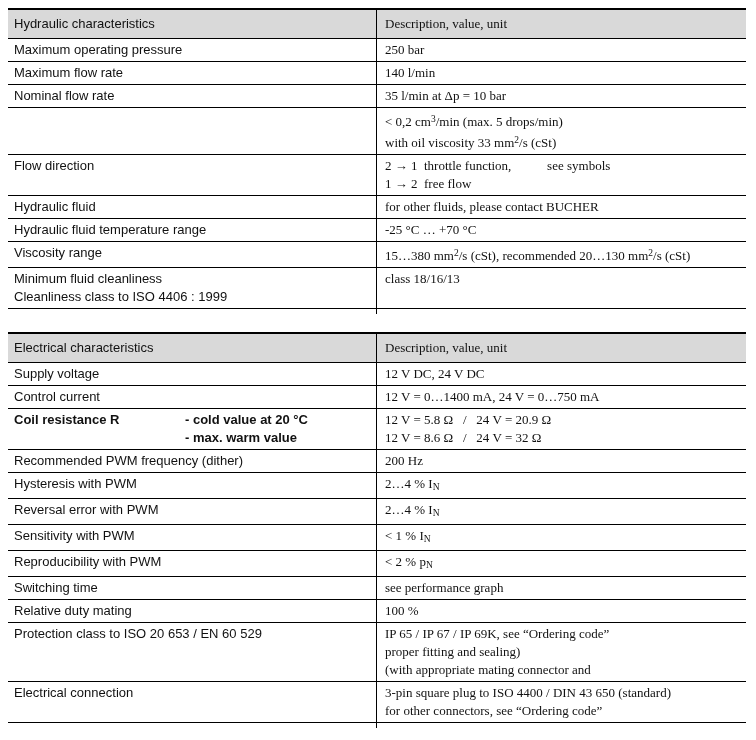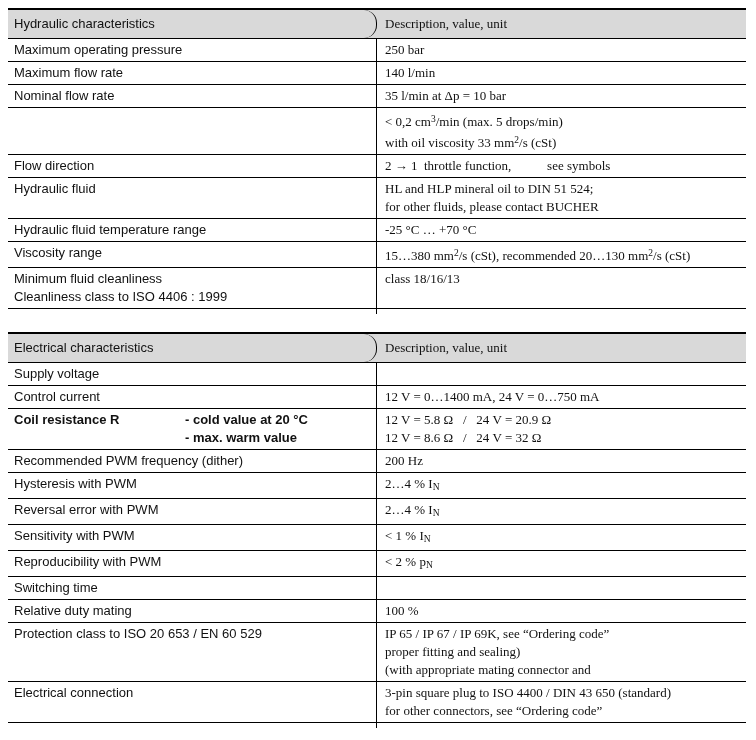--- a/index.html
+++ b/index.html
@@ -56,21 +56,20 @@
     font-family: Liberation Serif, serif;
   }
   .thead .c1, .thead .c2 {
     padding-top: 5px;
     padding-bottom: 5px;
   }
   .line {
     line-height: 18px;
     min-height: 18px;
     white-space: nowrap;
-    border-radius: 13px;
   }
   .c1.split {
     display: flex;
     font-weight: bold;
   }
   .label-main {
     flex: 0 0 171px;
   }
   .label-sub {
     flex: 1;
@@ -127,28 +126,28 @@
             <div class="line">&lt; 0,2 cm<span class="sup">3</span>/min (max. 5 drops/min)</div>
             <div class="line">with oil viscosity 33 mm<span class="sup">2</span>/s (cSt)</div>
           </div>
         </div>
         <div class="row">
           <div class="c1">
             <div class="line">Flow direction</div>
           </div>
           <div class="c2">
             <div class="line">2 → 1 &nbsp;throttle function, &nbsp;&nbsp;&nbsp;&nbsp;&nbsp;&nbsp;&nbsp;&nbsp;&nbsp; see symbols</div>
+            <div class="line">1 → 2 &nbsp;free flow</div>
           </div>
         </div>
         <div class="row">
           <div class="c1">
             <div class="line">Hydraulic fluid</div>
           </div>
           <div class="c2">
-            <div class="line">HL and HLP mineral oil to DIN 51 524;</div>
             <div class="line">for other fluids, please contact BUCHER</div>
           </div>
         </div>
         <div class="row">
           <div class="c1">
             <div class="line">Hydraulic fluid temperature range</div>
           </div>
           <div class="c2">
             <div class="line">-25 °C … +70 °C</div>
           </div>
@@ -175,20 +174,23 @@
 
   <section class="spec-table">
     <div class="row thead">
       <div class="c1 line">Electrical characteristics</div>
       <div class="c2 line">Description, value, unit</div>
     </div>
     <div class="tbody">
         <div class="row">
           <div class="c1">
             <div class="line">Supply voltage</div>
+          </div>
+          <div class="c2">
+            <div class="line">12 V DC, 24 V DC</div>
           </div>
         </div>
         <div class="row">
           <div class="c1">
             <div class="line">Control current</div>
           </div>
           <div class="c2">
             <div class="line">12 V = 0…1400 mA, 24 V = 0…750 mA</div>
           </div>
         </div>
@@ -244,20 +246,23 @@
             <div class="line">Reproducibility with PWM</div>
           </div>
           <div class="c2">
             <div class="line">&lt; 2 % p<span class="sub">N</span></div>
           </div>
         </div>
         <div class="row">
           <div class="c1">
             <div class="line">Switching time</div>
           </div>
+          <div class="c2">
+            <div class="line">see performance graph</div>
+          </div>
         </div>
         <div class="row">
           <div class="c1">
             <div class="line">Relative duty mating</div>
           </div>
           <div class="c2">
             <div class="line">100 %</div>
           </div>
         </div>
         <div class="row">

